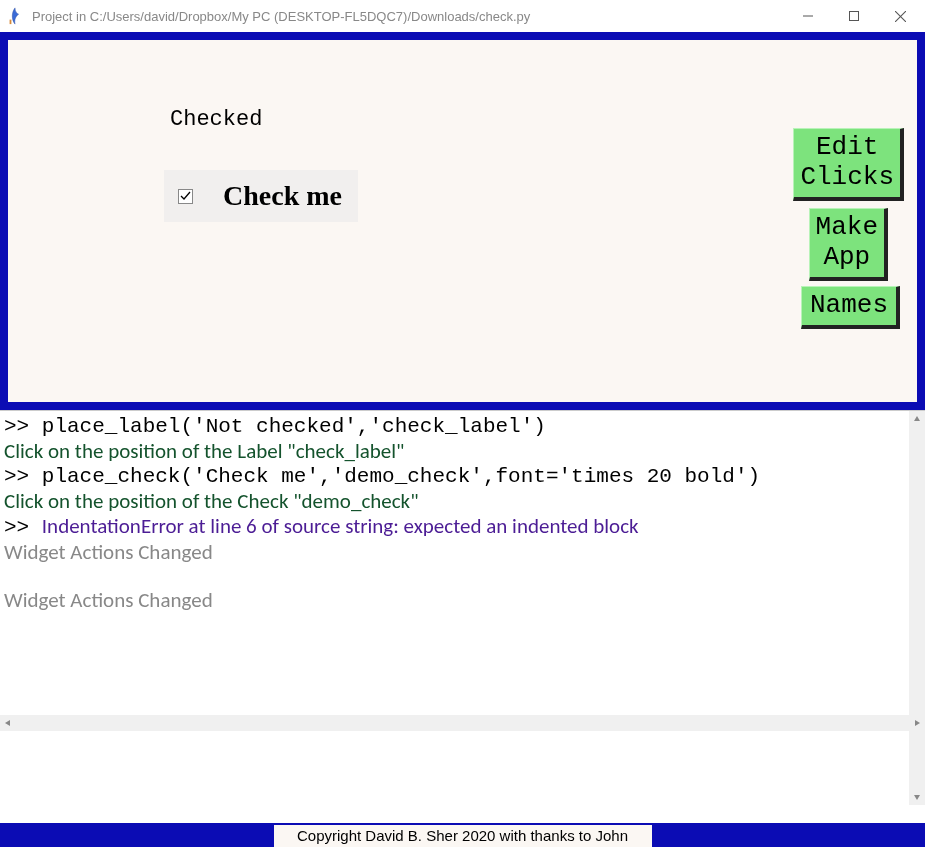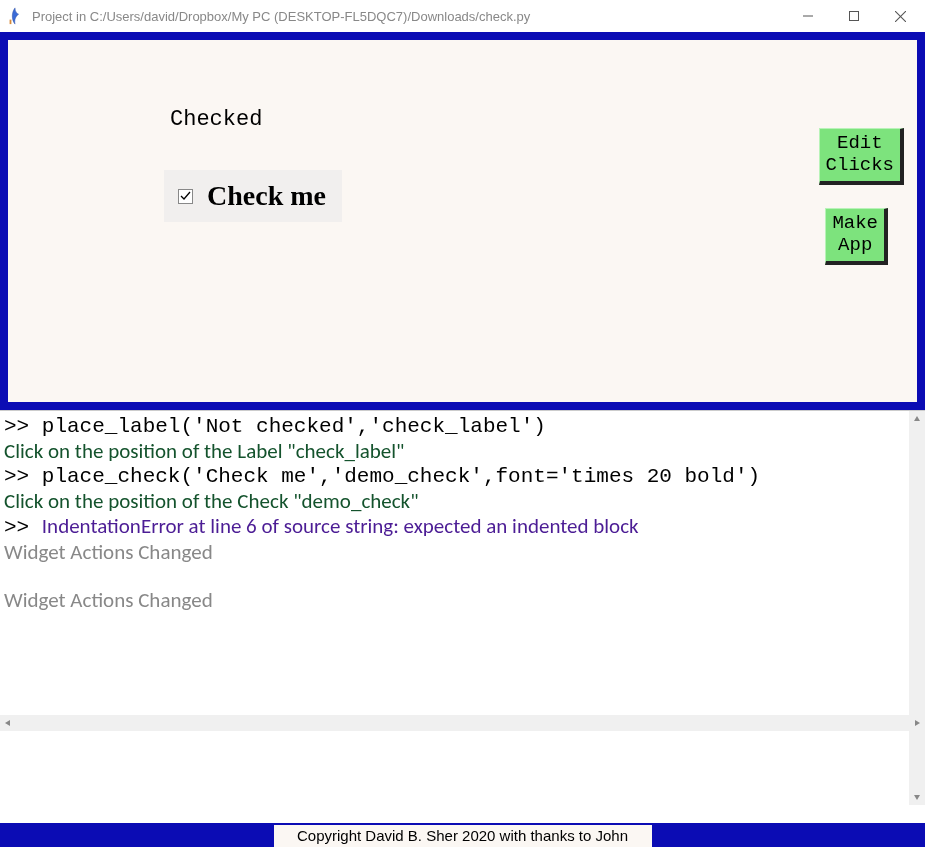--- a/index.html
+++ b/index.html
@@ -71,21 +71,21 @@
     font-size: 22px;
     color: #000;
   }
   .check-widget {
     position: absolute;
     top: 130px; left: 156px;
     background: #f1efee;
     padding: 10px 16px 10px 14px;
     display: flex;
     align-items: center;
-    gap: 14px;
+    gap: 30px;
     cursor: pointer;
   }
   .check-box {
     width: 15px; height: 15px;
     border: 1px solid #888;
     background: #fff;
     display: flex; align-items: center; justify-content: center;
     font-size: 12px;
     line-height: 1;
   }
@@ -98,21 +98,21 @@
 
   .side-btn {
     position: absolute;
     right: 15px;
     background: #7de37d;
     border-right: 4px solid #222;
     border-bottom: 4px solid #222;
     border-top: 1px solid #b8f3b8;
     border-left: 1px solid #b8f3b8;
     font-family: "Courier New", monospace;
-    font-size: 19px;
+    font-size: 26px;
     text-align: center;
     padding: 4px 6px;
     line-height: 1.15;
     cursor: pointer;
     white-space: pre;
   }
   .btn-edit { top: 88px; right: 13px; }
   .btn-make { top: 168px; right: 29px; }
   .btn-names { top: 246px; right: 17px; padding: 4px 8px; }
 
@@ -234,20 +234,21 @@
               <polyline points="1,5 4,8 10,1" fill="none" stroke="#000" stroke-width="1.3"></polyline>
             </svg>
         </span>
         <span class="check-text">Check me</span>
       </div>
 
       <div class="side-btn btn-edit">Edit
 Clicks</div>
       <div class="side-btn btn-make">Make
 App</div>
+      <div class="side-btn btn-names">Names</div>
     </div>
   </div>
 
   <div class="console-area">
     <div class="console-scroll" id="console-lines">
         <div><span class="c-black mono">&gt;&gt; </span><span class="c-black mono">place_label('Not checked','check_label')</span></div>
         <div><span class="c-green">Click on the position of the Label "check_label"</span></div>
         <div><span class="c-black mono">&gt;&gt; </span><span class="c-black mono">place_check('Check me','demo_check',font='times 20 bold')</span></div>
         <div><span class="c-green">Click on the position of the Check "demo_check"</span></div>
         <div><span class="c-black mono">&gt;&gt;  </span><span class="c-red">IndentationError at line 6 of source string: expected an indented block</span></div>

